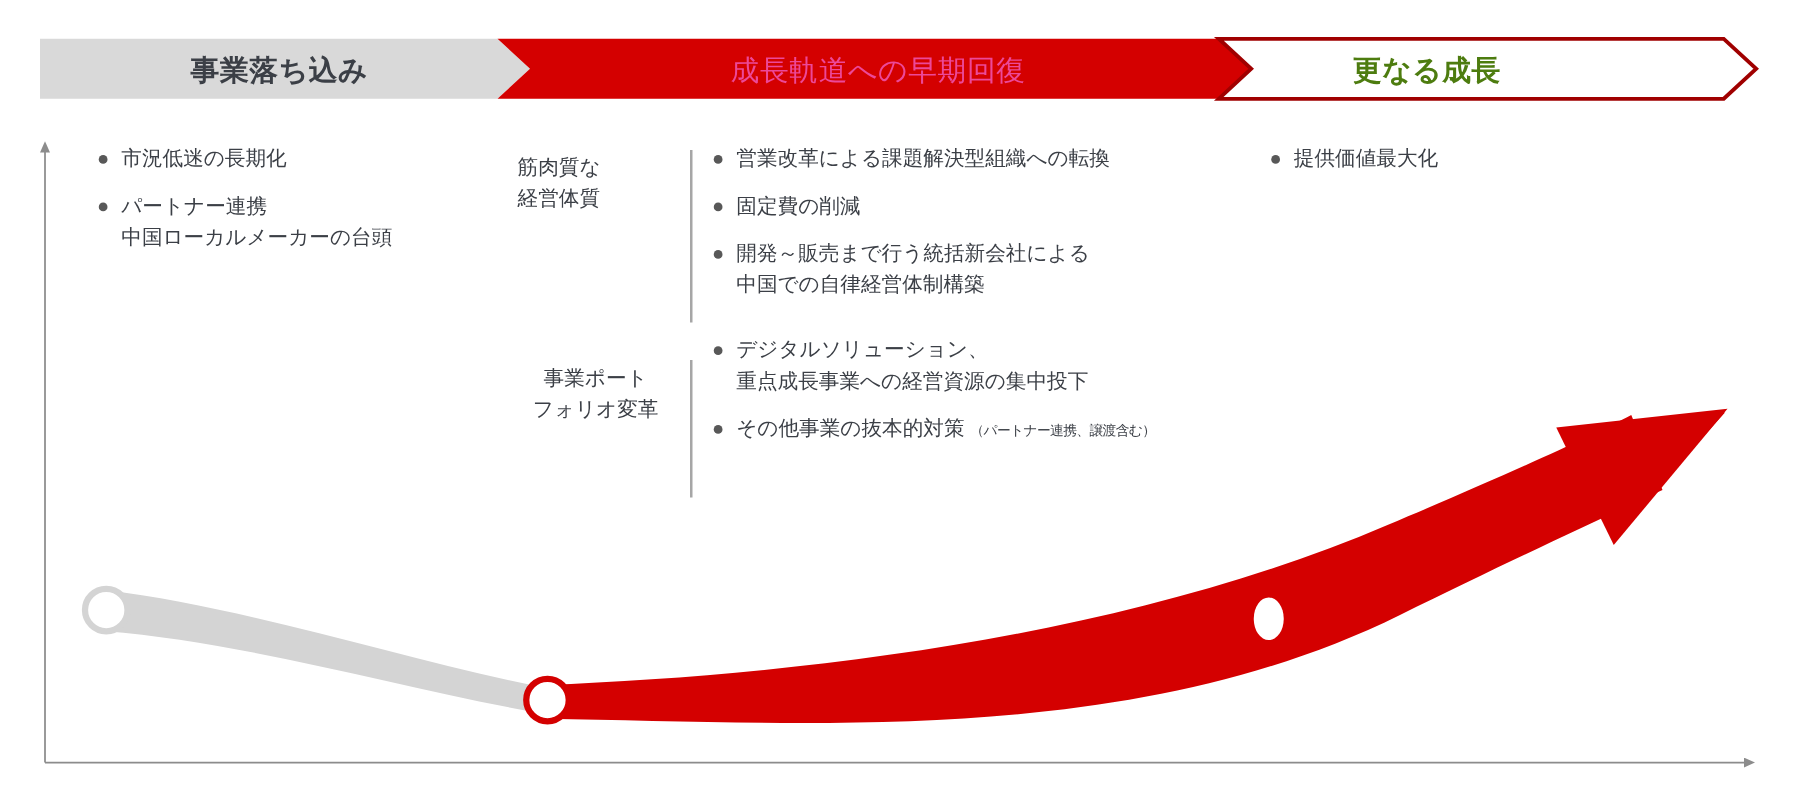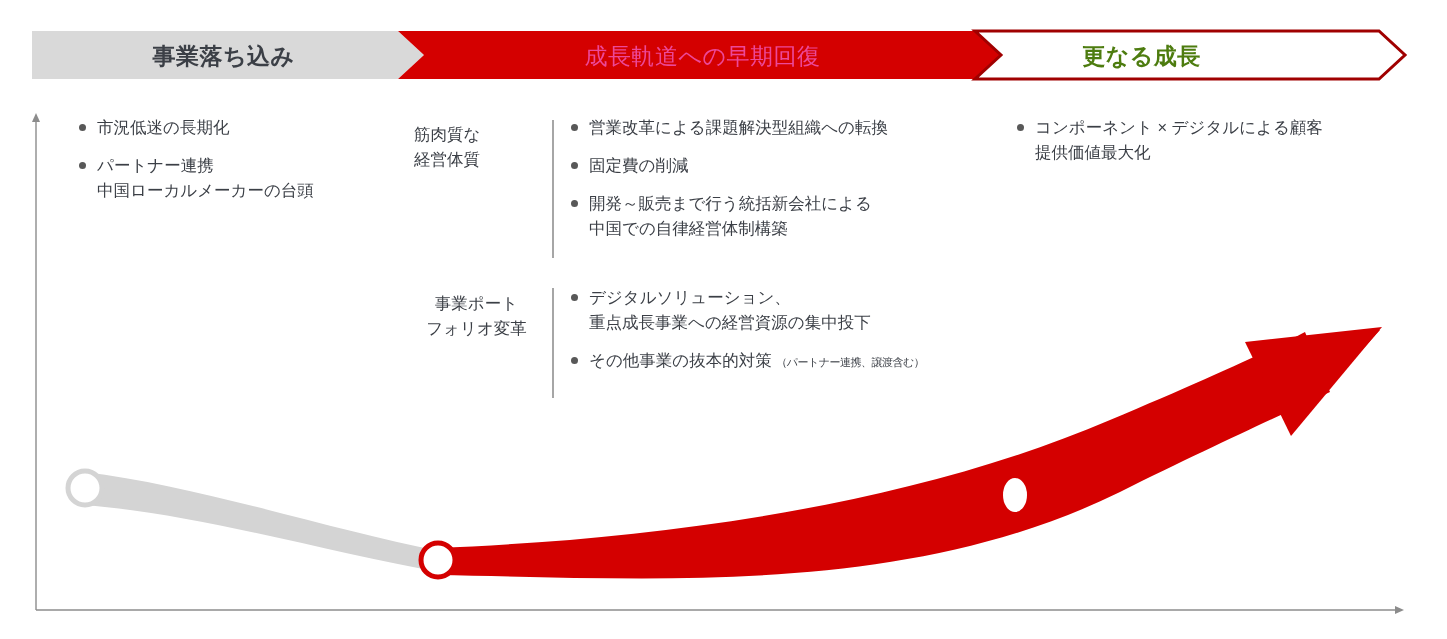--- a/index.html
+++ b/index.html
@@ -83,21 +83,21 @@
 
   .vsep {
     position: absolute;
     width: 2px;
     background: #a6a6a6;
   }
   #vsep-0 { left: 552px; top: 120px; height: 138px; }
   #vsep-1 { left: 552px; top: 288px; height: 110px; }
 
   #col-mid-0 { left: 570px; top: 115px; width: 420px; }
-  #col-mid-1 { left: 570px; top: 285px; width: 440px; }
+  #col-mid-1 { left: 570px; top: 268px; width: 440px; }
 
   
   #col-right { left: 1016px; top: 115px; width: 410px; }
 
   
   #graphic {
     position: absolute;
     left: 0; top: 0;
     width: 1447px;
     height: 639px;
@@ -200,18 +200,17 @@
       <span class="bullet-line2">重点成長事業への経営資源の集中投下</span>
     </div>
     <div class="bullet-row">
       <span>その他事業の抜本的対策</span>
       <span class="note">（パートナー連携、譲渡含む）</span>
     </div>
   </div>
 
   <div class="col" id="col-right">
     <div class="bullet-row">
-      <span>コンポーネント × デジタルによる顧客</span>
       <span class="bullet-line2">提供価値最大化</span>
     </div>
   </div>
 
 </div>
 
 </body></html>

